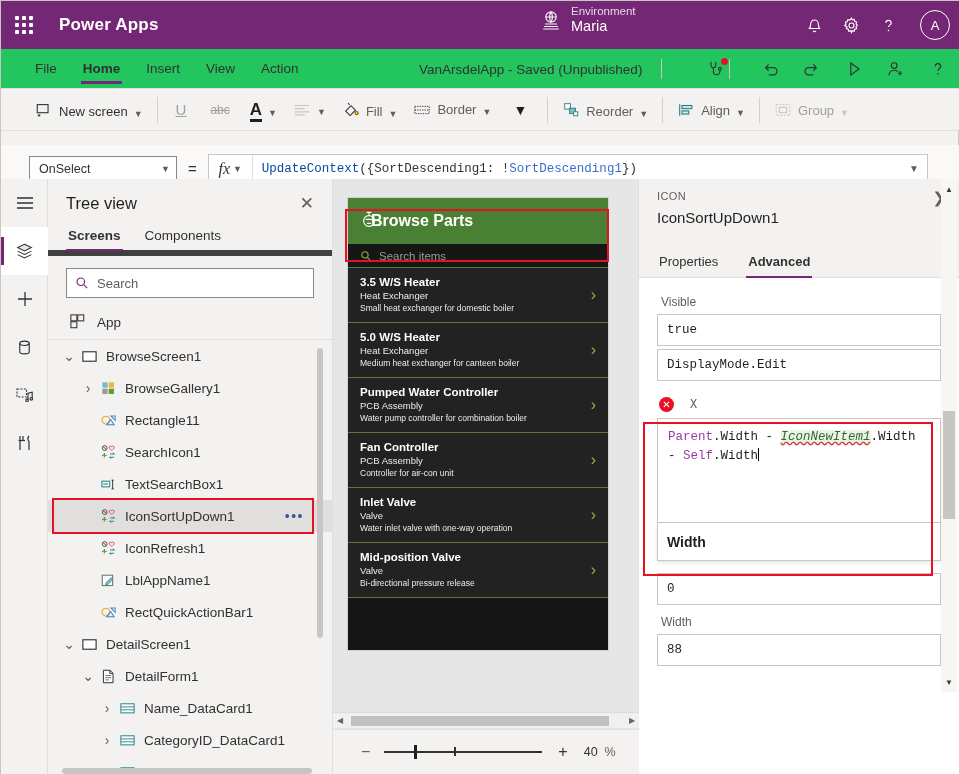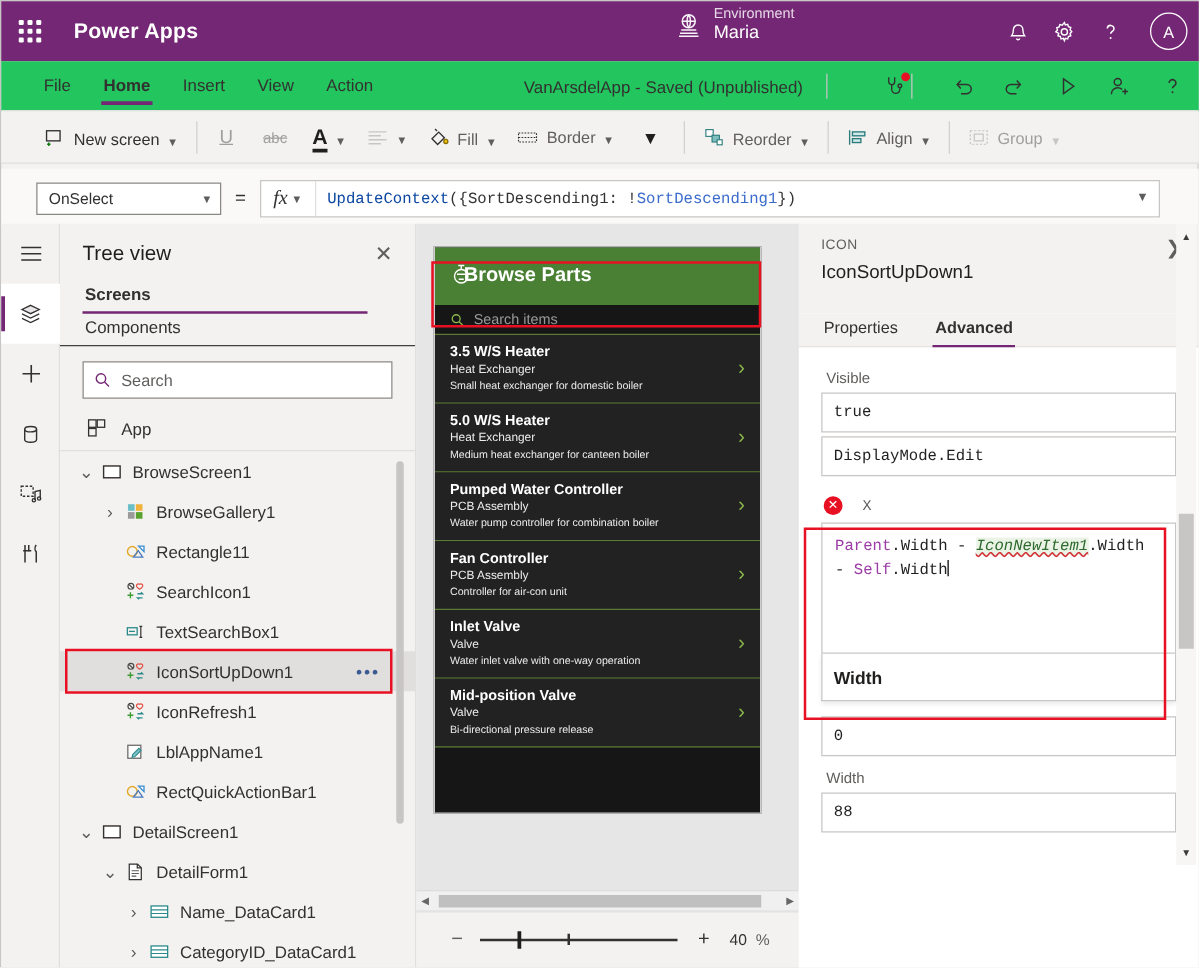--- a/index.html
+++ b/index.html
@@ -69,21 +69,21 @@
   .rb-btn {
     display: flex; align-items: flex-end; gap: 6px; font-size: 13px; color: #323130;
     padding: 4px 8px; cursor: pointer; white-space: nowrap;
   }
   .rb-btn.disabled { color: #a19f9d; cursor: default; }
   .rb-sep { width: 1px; height: 26px; background: #d2d0ce; margin: 0 6px; }
   .chev { font-size: 9px; color: #605e5c; }
 
   
   .fxbar {
-    position: absolute; left: 0; top: 134px; width: 959px; height: 48px;
+    position: absolute; left: 0; top: 144px; width: 959px; height: 48px;
     background: #faf9f8; border-bottom: 1px solid #e1dfdd; display: flex; align-items: center;
   }
   .propsel {
     margin-left: 28px; width: 148px; height: 26px; border: 1px solid #8a8886; background: #fff;
     display: flex; align-items: center; justify-content: space-between; padding: 0 6px 0 9px;
     font-size: 12.5px; color: #323130; cursor: pointer;
     font-family: "Liberation Sans", sans-serif;
   }
   .eq { margin: 0 11px; font-size: 15px; color: #323130; }
   .fxwrap {
@@ -119,21 +119,21 @@
   }
 
   
   .tree {
     position: absolute; left: 47px; top: 178px; width: 285px; height: 595px;
     background: #f3f2f1; border-right: 1px solid #e1dfdd;
   }
   .tree-head { display: flex; align-items: center; justify-content: space-between; padding: 14px 14px 0 18px; }
   .tree-title { font-size: 16.5px; color: #201f1e; }
   .close-x { font-size: 17px; color: #605e5c; cursor: pointer; line-height: 1; padding: 2px 4px; }
-  .tree-tabs { display: flex; gap: 0; padding: 0 18px; margin-top: 10px; border-bottom: 1px solid #404040; flex-direction: column; }
+  .tree-tabs { display: flex; gap: 0; padding: 0 18px; margin-top: 10px; border-bottom: 6px solid #404040; }
   .tree-tab {
     font-size: 13.5px; color: #323130; padding: 4px 2px 7px; margin-right: 20px;
     cursor: pointer; position: relative;
   }
   .tree-tab.active { font-weight: bold; }
   .tree-tab.active::after {
     content: ""; position: absolute; left: 0; right: 0; bottom: -1px; height: 2.5px; background: #742774;
   }
   .tree-search-wrap { padding: 12px 18px 10px; }
   .tree-search {

